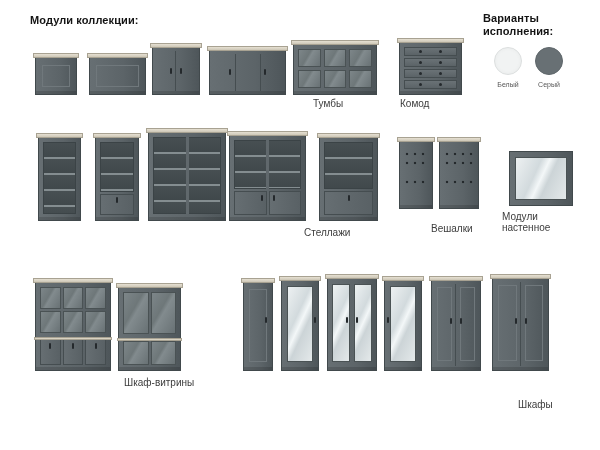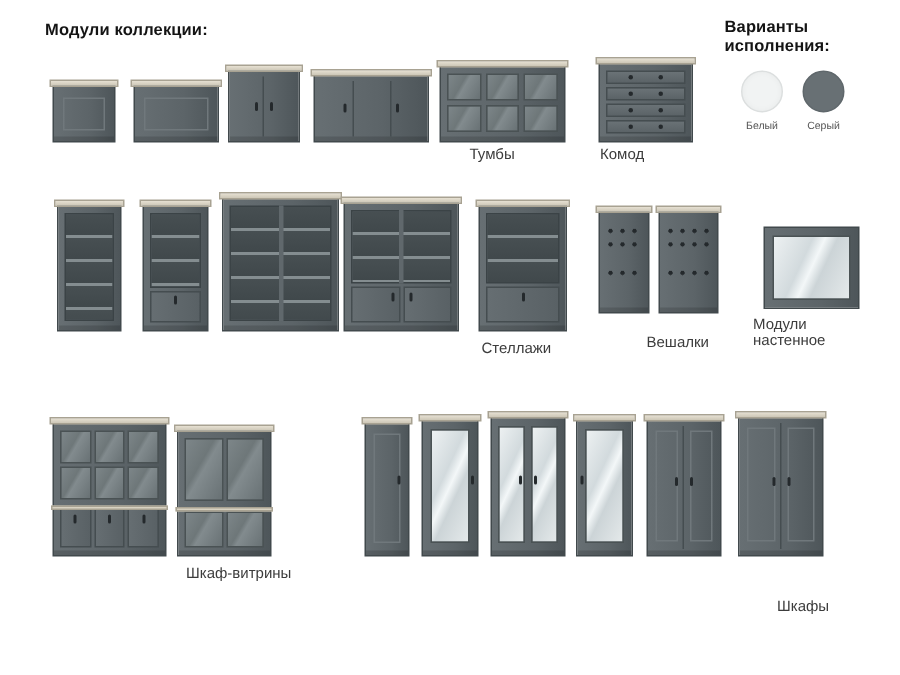--- a/index.html
+++ b/index.html
@@ -167,21 +167,21 @@
   <div class="furn" style="left:439px;top:141px;width:40px;height:68px;">
     <div class="lid"></div>
     <div class="hooks" style="left:4px;right:3px;top:8px;height:19px;"></div>
     <div class="hooks" style="left:4px;right:3px;top:36px;height:10px;"></div>
   </div>
 
   <div class="furn" style="left:509px;top:151px;width:64px;height:55px;box-shadow:none;">
     <div class="mirror-pane" style="left:5px;right:5px;top:5px;bottom:5px;"></div>
   </div>
 
-  <div class="label" style="left:321px;top:227px;width:58px;">Стеллажи</div>
+  <div class="label" style="left:304px;top:227px;width:58px;">Стеллажи</div>
   <div class="label" style="left:431px;top:223px;width:52px;">Вешалки</div>
   <div class="label" style="left:502px;top:211px;width:78px;">Модули настенное</div>
 
   <div class="furn" style="left:35px;top:282px;width:76px;height:89px;">
     <div class="lid"></div>
     <div class="gridpanes" style="left:4px;right:4px;top:4px;height:46px;grid-template-columns:repeat(3,1fr);grid-template-rows:repeat(2,1fr);gap:2px;">
       <div class="pane"></div>
         <div class="pane"></div>
         <div class="pane"></div>
       <div class="pane"></div>

